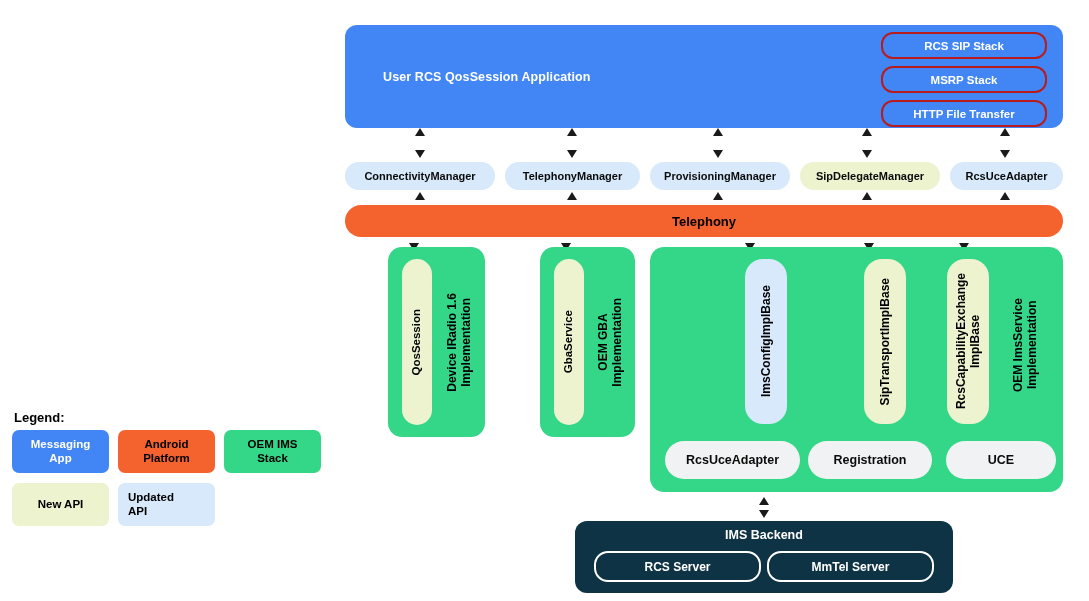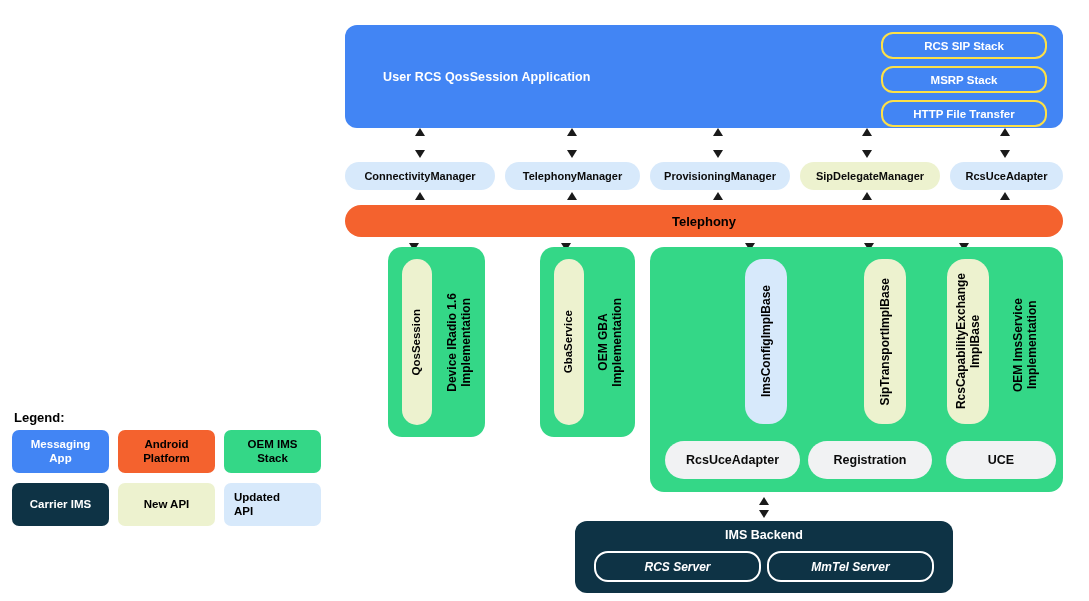--- a/index.html
+++ b/index.html
@@ -40,21 +40,21 @@
   }
   .stack-pills {
     position: absolute;
     right: 16px; top: 7px;
     display: flex;
     flex-direction: column;
     gap: 7px;
   }
   .stack-pill {
     width: 162px; height: 23px;
-    border: 2px solid #fde047;
+    border: 2px solid #b91c1c;
     border-radius: 12px;
     color: #ffffff;
     font-size: 11.5px;
     font-weight: bold;
     display: flex;
     align-items: center;
     justify-content: center;
   }
 
   
@@ -141,21 +141,20 @@
     text-align: center;
     color: #ffffff;
     font-size: 12.5px;
     font-weight: bold;
   }
   .backend-pills {
     position: absolute;
     left: 19px; right: 19px; top: 30px;
     display: flex;
     justify-content: space-between;
-    font-style: italic;
   }
   .backend-pill {
     width: 163px; height: 27px;
     border: 2px solid #ffffff;
     border-radius: 14px;
     color: #ffffff;
     font-size: 12px;
     font-weight: bold;
     display: flex;
     align-items: center;
@@ -303,19 +302,18 @@
   </div>
 
   <div class="abs legend-title">Legend:</div>
   <div class="abs legend-grid">
     <div class="legend-cell" style="background:#4285F4; color:#ffffff;">Messaging
 App</div>
     <div class="legend-cell" style="background:#F4622E; color:#000000;">Android
 Platform</div>
     <div class="legend-cell" style="background:#34D787; color:#000000;">OEM IMS
 Stack</div>
-    <div class="legend-cell" style="background:#0E3345; color:#ffffff;">Carrier IMS</div>
     <div class="legend-cell" style="background:#EDF2CF; color:#000000;">New API</div>
     <div class="legend-cell" style="background:#D7E9FB; color:#000000; justify-content:flex-start; text-align:left; padding-left:10px;">Updated
 API</div>
   </div>
 
 </div>
 
 </body></html>

